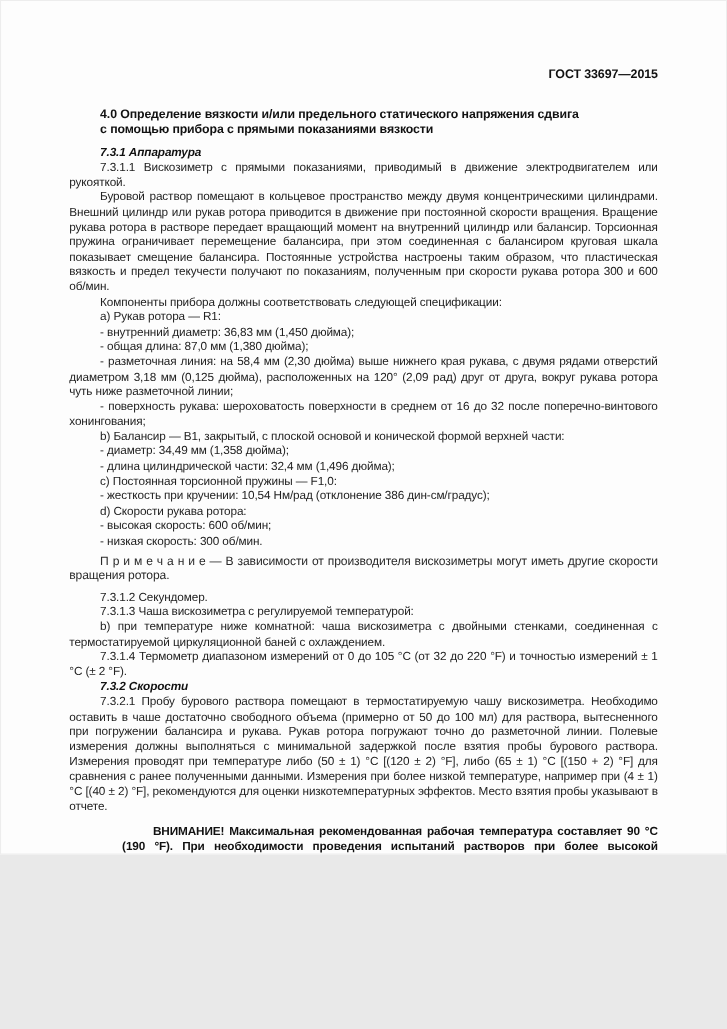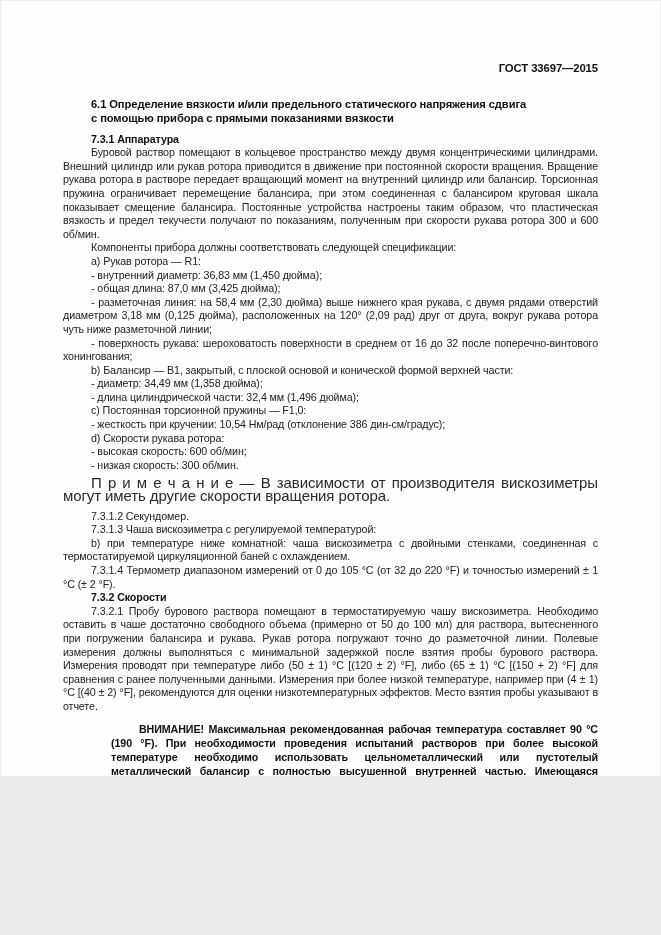--- a/index.html
+++ b/index.html
@@ -39,23 +39,24 @@
     margin-bottom: 8px;
   }
   .p {
     text-align: justify;
     text-indent: 28px;
     margin: 0;
   }
   .bold {
     font-weight: bold;
     color: #111;
+    font-style: italic;
   }
   .note {
-    font-size: 15px;
+    font-size: 11px;
     line-height: 12.6px;
     text-align: justify;
     text-indent: 28px;
     margin: 5px 0 7px 0;
     color: #2a2a2a;
   }
   .warning {
     font-weight: bold;
     color: #111;
     text-align: justify;
@@ -73,30 +74,31 @@
   }
 </style>
 </head>
 <body>
 
 <div class="page">
 
   <div class="gost-header">ГОСТ 33697—2015</div>
 
   <div class="heading">
-    <div>6.1 Определение вязкости и/или предельного статического напряжения сдвига</div>
+    <div>4.0 Определение вязкости и/или предельного статического напряжения сдвига</div>
     <div>с помощью прибора с прямыми показаниями вязкости</div>
   </div>
 
   <div class="p bold">7.3.1 Аппаратура</div>
+  <div class="p">7.3.1.1 Вискозиметр с прямыми показаниями, приводимый в движение электродвигателем или рукояткой.</div>
   <div class="p">Буровой раствор помещают в кольцевое пространство между двумя концентрическими цилиндрами. Внешний цилиндр или рукав ротора приводится в движение при постоянной скорости вращения. Вращение рукава ротора в растворе передает вращающий момент на внутренний цилиндр или балансир. Торсионная пружина ограничивает перемещение балансира, при этом соединенная с балансиром круговая шкала показывает смещение балансира. Постоянные устройства настроены таким образом, что пластическая вязкость и предел текучести получают по показаниям, полученным при скорости рукава ротора 300 и 600 об/мин.</div>
   <div class="p">Компоненты прибора должны соответствовать следующей спецификации:</div>
   <div class="p">a) Рукав ротора — R1:</div>
   <div class="p">- внутренний диаметр: 36,83 мм (1,450 дюйма);</div>
-  <div class="p">- общая длина: 87,0 мм (3,425 дюйма);</div>
+  <div class="p">- общая длина: 87,0 мм (1,380 дюйма);</div>
   <div class="p">- разметочная линия: на 58,4 мм (2,30 дюйма) выше нижнего края рукава, с двумя рядами отверстий диаметром 3,18 мм (0,125 дюйма), расположенных на 120° (2,09 рад) друг от друга, вокруг рукава ротора чуть ниже разметочной линии;</div>
   <div class="p">- поверхность рукава: шероховатость поверхности в среднем от 16 до 32 после поперечно-винтового хонингования;</div>
   <div class="p">b) Балансир — В1, закрытый, с плоской основой и конической формой верхней части:</div>
   <div class="p">- диаметр: 34,49 мм (1,358 дюйма);</div>
   <div class="p">- длина цилиндрической части: 32,4 мм (1,496 дюйма);</div>
   <div class="p">c) Постоянная торсионной пружины — F1,0:</div>
   <div class="p">- жесткость при кручении: 10,54 Нм/рад (отклонение 386 дин-см/градус);</div>
   <div class="p">d) Скорости рукава ротора:</div>
   <div class="p">- высокая скорость: 600 об/мин;</div>
   <div class="p">- низкая скорость: 300 об/мин.</div>

